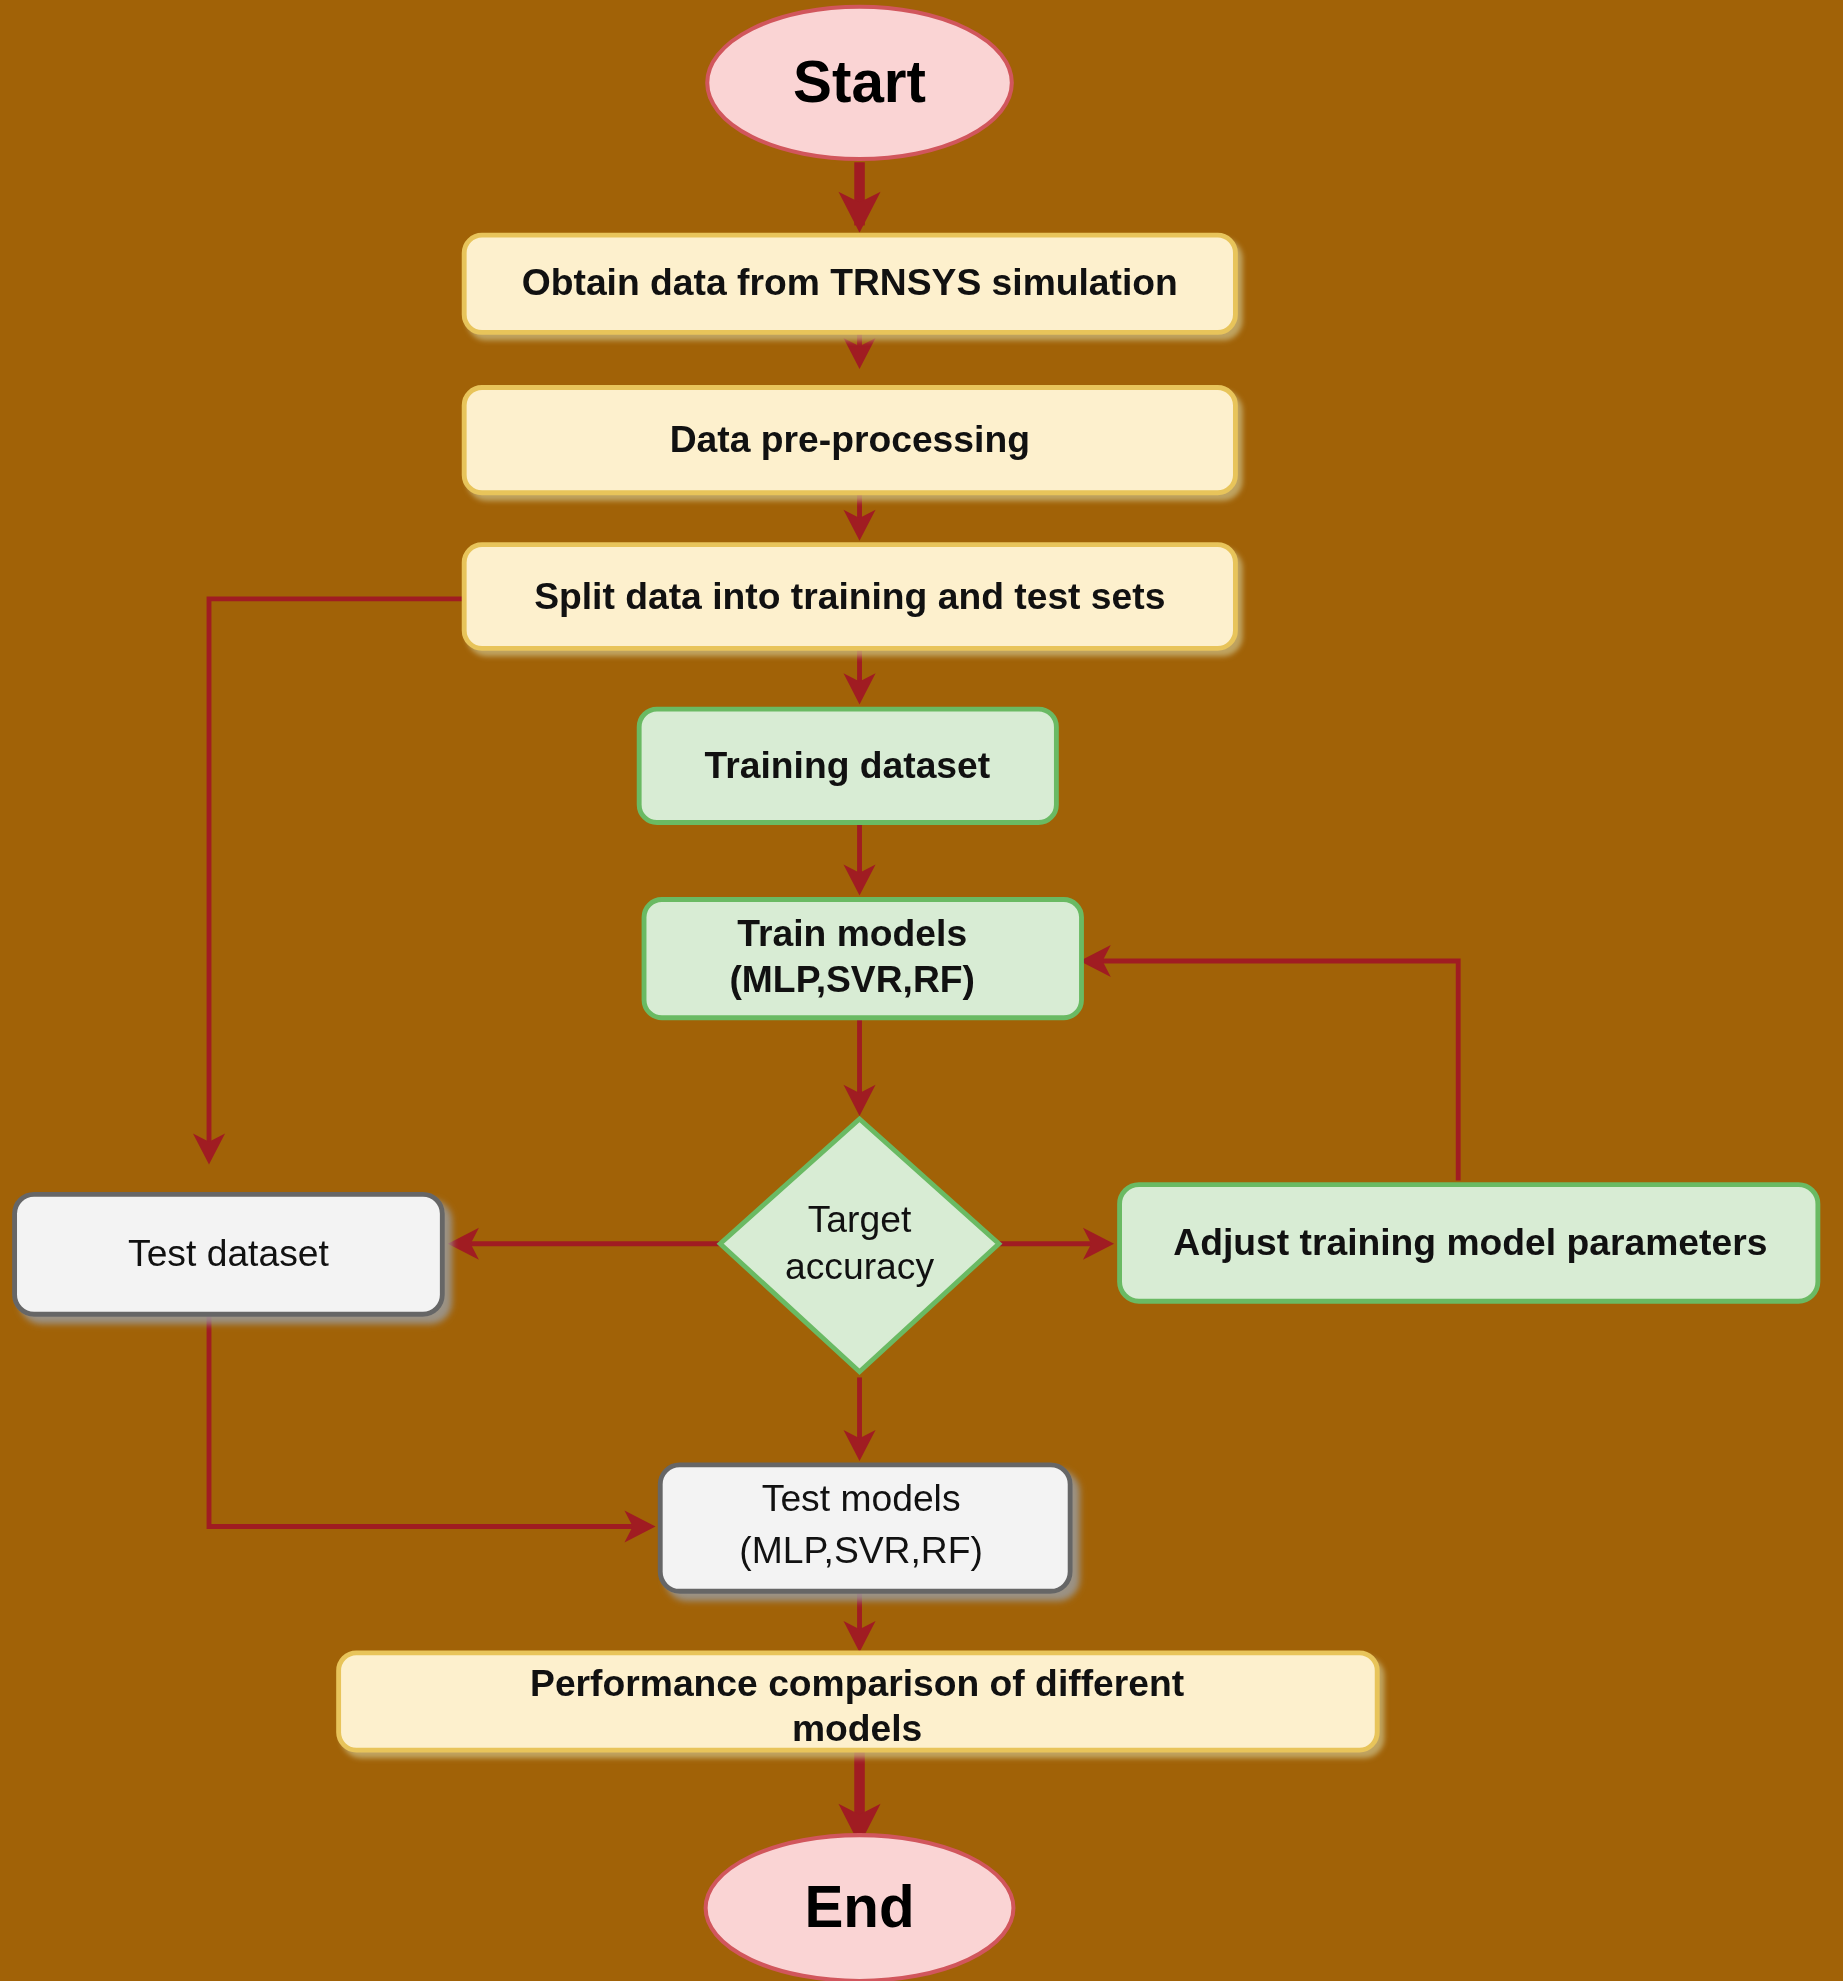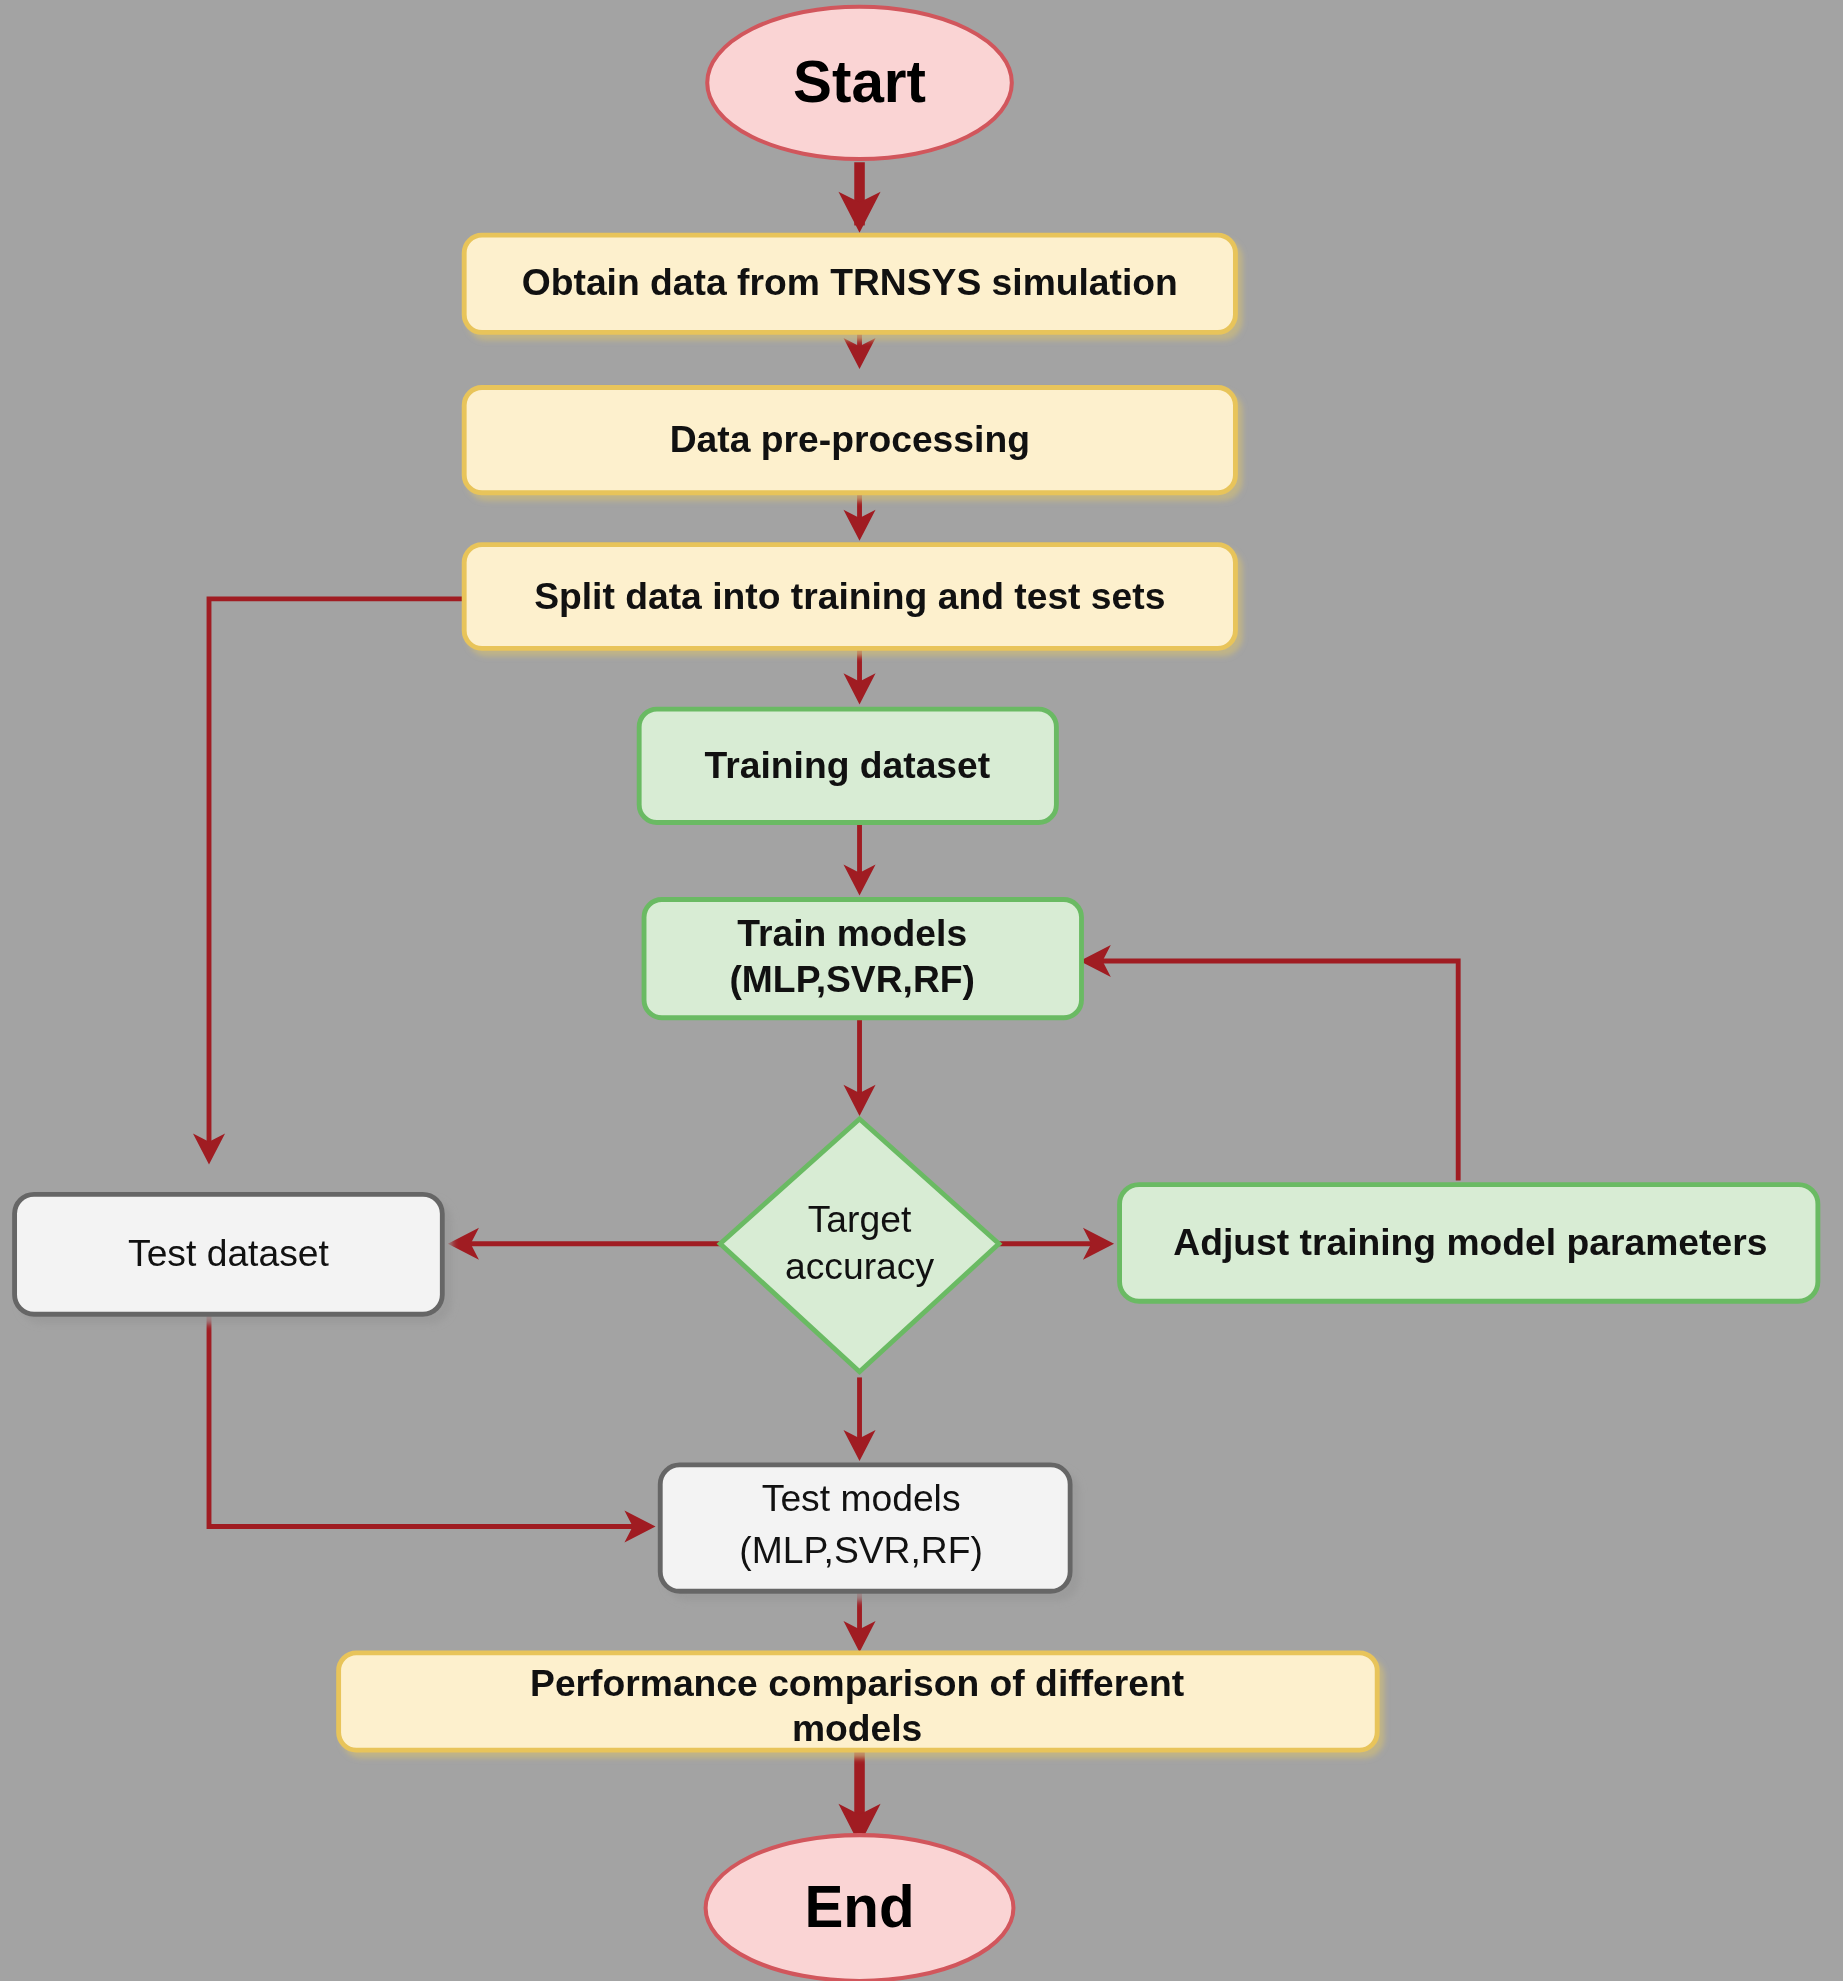--- a/index.html
+++ b/index.html
@@ -10,21 +10,21 @@
   body {
     width: 1843px;
     height: 1982px;
     font-family: "Liberation Sans", sans-serif;
     overflow: hidden;
   }
   #flowchart-root {
     position: relative;
     width: 1843px;
     height: 1982px;
-    background: #a3a3a3;
+    background: #a16207;
   }
   svg.chart-canvas {
     position: absolute;
     top: 0;
     left: 0;
     width: 1843px;
     height: 1982px;
     display: block;
   }
   .node-label {

